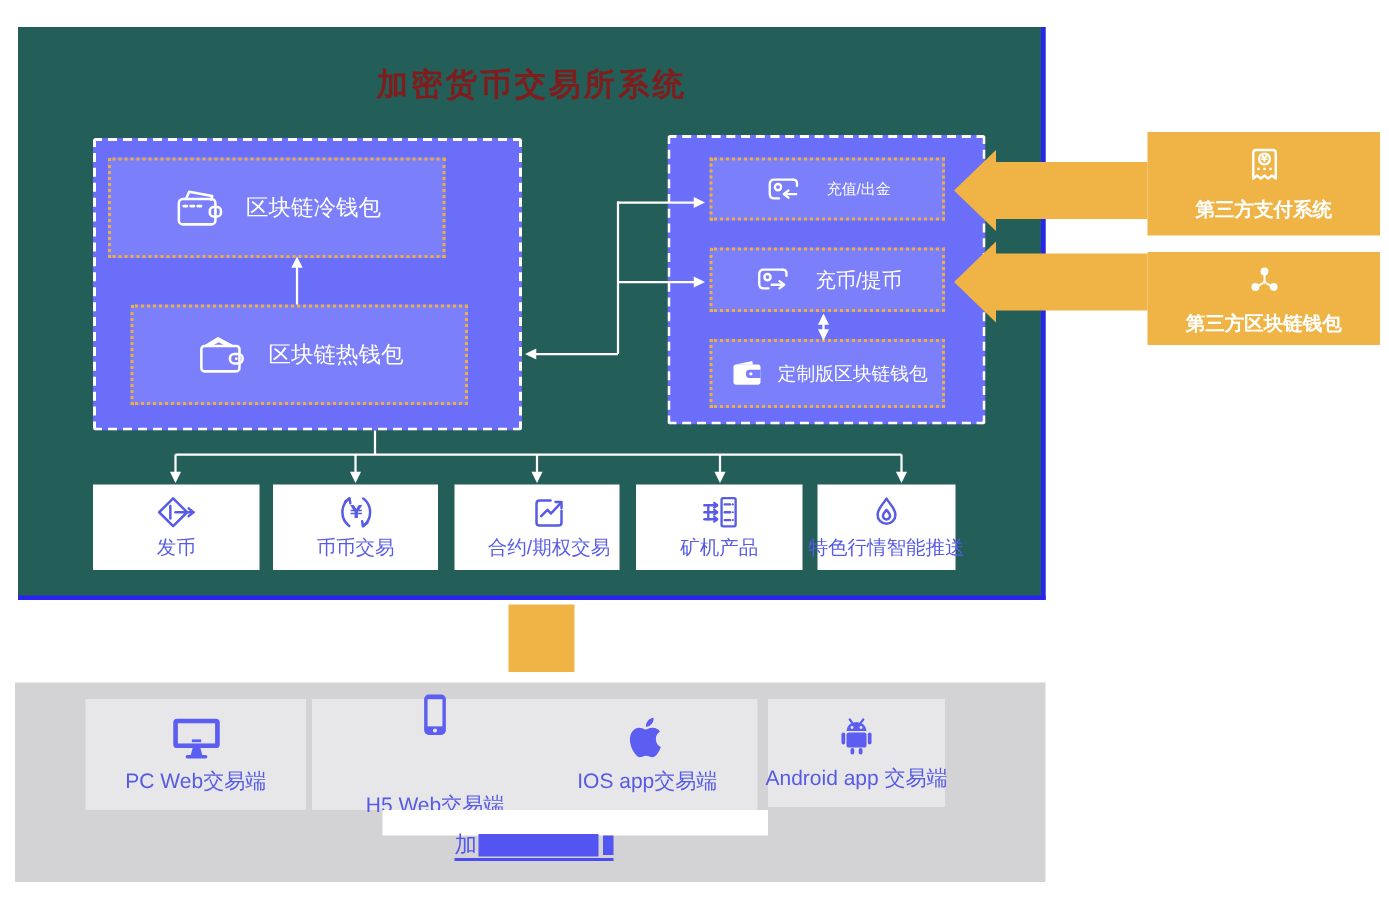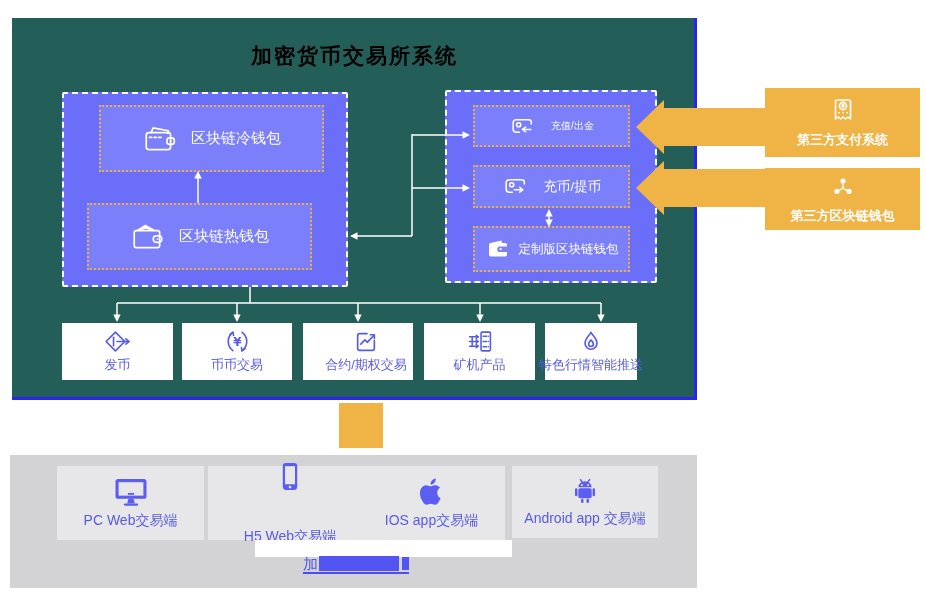--- a/index.html
+++ b/index.html
@@ -4,32 +4,32 @@
 <style>
   * { box-sizing: border-box; margin: 0; padding: 0; }
   html,body { background:#fff; }
   body { font-family: "Liberation Sans", sans-serif; }
   .stage { position:relative; width:926px; height:599px; background:#fff; overflow:hidden; }
   .abs { position:absolute; }
 
   
   .green-box { left:12px; top:18px; width:685px; height:382px; background:#245E59;
                border-right:3px solid #2824F2; border-bottom:3px solid #2824F2; }
-  .sys-title { left:12px; top:42px; width:685px; text-align:center; color:#000000;
+  .sys-title { left:12px; top:42px; width:685px; text-align:center; color:#7f1d1d;
                font-size:21px; font-weight:bold; letter-spacing:2px; }
 
   
   .dash-group { border:2px dashed #fff; background:#6A6EF8; border-radius:2px; }
   .wallet-group  { left:62px;  top:92px; width:286px; height:195px; }
   .funding-group { left:445px; top:90px; width:212px; height:193px; }
 
   .pnode { border:2px dotted #EDAD3F; background:#7B7FFA; display:flex; align-items:center;
            justify-content:center; gap:13px; color:#fff; }
   .pnode .lbl { white-space:nowrap; }
-  .cold-box { left:99px; top:105px; width:225px; height:67px; font-size:15px; }
+  .cold-box { left:72px; top:105px; width:225px; height:67px; font-size:15px; }
   .hot-box  { left:87px; top:203px; width:225px; height:67px; font-size:15px; }
   .f1 { left:473px; top:105px; width:157px; height:42px; font-size:10px; gap:15px; }
   .f2 { left:473px; top:165px; width:157px; height:43px; font-size:13.5px; gap:15px; }
   .f3 { left:473px; top:226px; width:157px; height:46px; font-size:12.5px; gap:8px; }
 
   
   .prod { top:323px; height:57px; background:#fff; display:flex; flex-direction:column;
           align-items:center; justify-content:center; gap:2px; }
   .prod .lbl { font-size:13px; color:#585CE5; white-space:nowrap; }
   .p1 { left:62px;  width:111px; }
@@ -48,21 +48,21 @@
   .orange-square { left:339px; top:403px; width:44px; height:45px; background:#EFB445; }
 
   
   .gray-panel { left:10px; top:455px; width:687px; height:133px; background:#D3D3D5; }
   .client { top:466px; height:74px; background:#E7E7EA; display:flex; flex-direction:column;
             align-items:center; justify-content:center; gap:5px; }
   .client .lbl { font-size:14px; color:#575BE3; white-space:nowrap; }
   .c1 { left:57px;  width:147px; }
   .c2 { left:208px; width:164px;gap:36px; }
   .c3 { left:358px; width:147px; }
-  .c4 { left:512px; width:146px; height:72px; }
+  .c4 { left:512px; width:118px; height:72px; }
 
   .white-strip { left:255px; top:540px; width:257px; height:17px; background:#fff; }
 
   .footer-link { left:303px; top:556px; height:18px; display:flex; align-items:center;
                  border-bottom:2px solid #4B4DF0; padding-bottom:1px; }
   .footer-link .ch { color:#5355F2; font-size:15px; line-height:15px; }
   .footer-link .sel-block { display:inline-block; width:80px; height:15px; background:#5355F2; margin-left:1px; }
   .footer-link .sel-tail  { display:inline-block; width:7px;  height:13px; background:#5355F2; margin-left:3px; }
 
   svg { display:block; }

